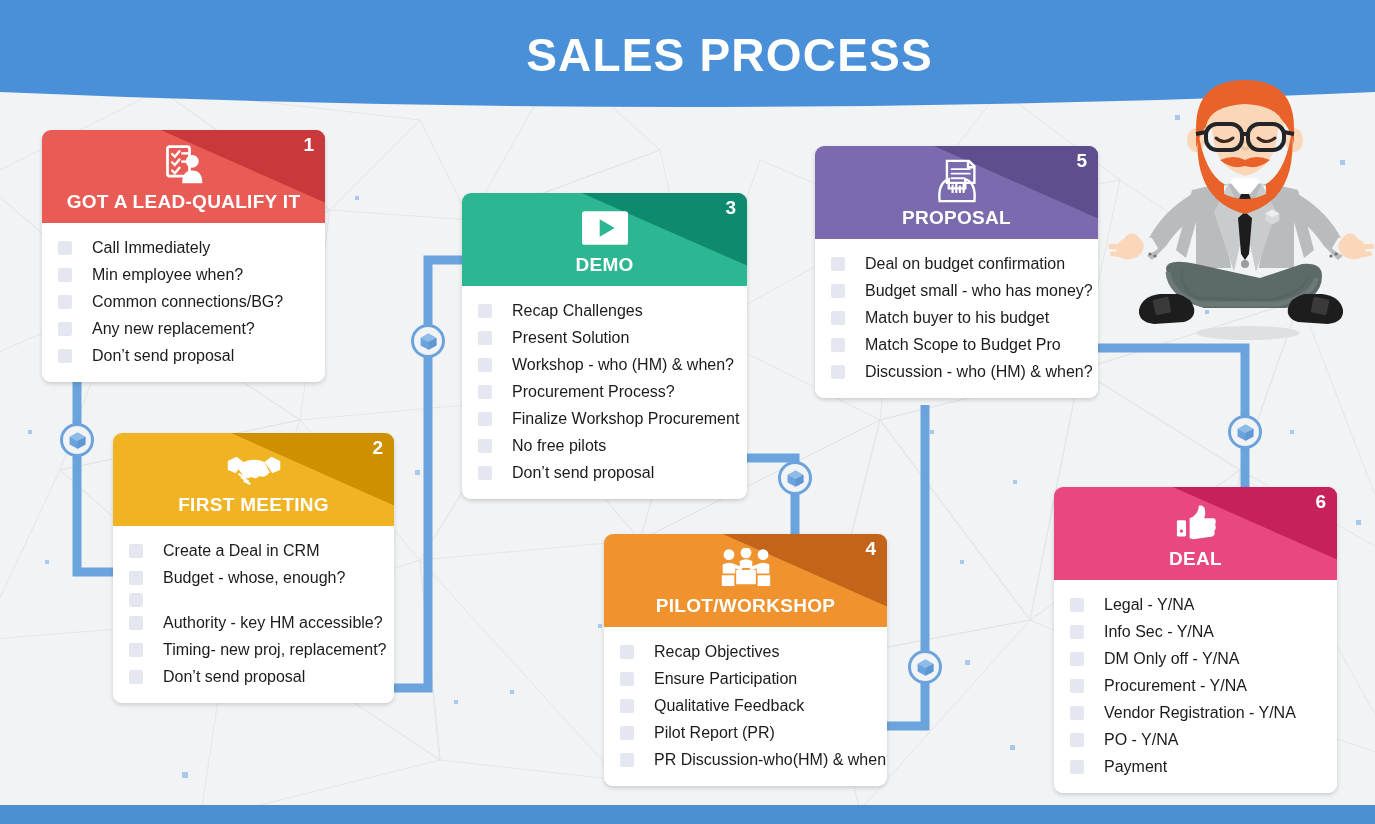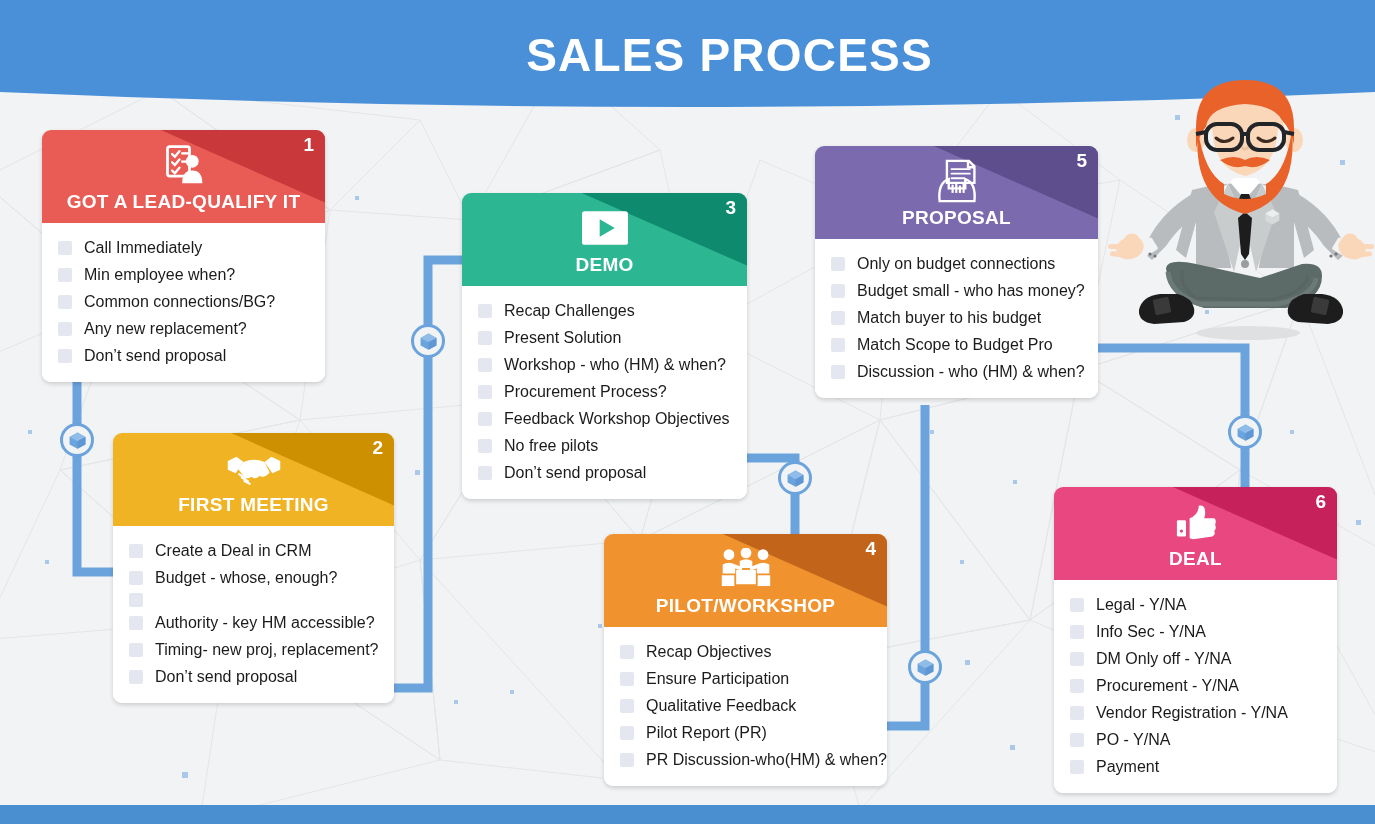--- a/index.html
+++ b/index.html
@@ -58,21 +58,21 @@
   }
   .card-icon{position:relative;z-index:2;height:46px;display:flex;align-items:center;justify-content:center;}
   .card-icon svg{display:block;}
   .card-title{
     position:relative;z-index:2;color:#ffffff;font-weight:bold;
     font-size:19px;letter-spacing:.3px;margin-top:3px;
     font-family:"Liberation Sans", sans-serif;
   }
   .card-body{padding:11px 0 13px 0;background:#ffffff;}
   .item{
-    display:flex;align-items:center;padding:2px 10px 2px 16px;
+    display:flex;align-items:center;padding:2px 10px 2px 16px;gap:8px;
   }
   .chk{
     width:14px;height:14px;background:#e4e7ef;border-radius:2px;
     flex:0 0 14px;margin-right:12px;
   }
   .item-label{
     color:#1b1b1b;font-size:16px;line-height:23px;white-space:nowrap;
     font-family:"Liberation Sans", sans-serif;
   }
   
@@ -403,21 +403,21 @@
       <div class="item">
         <span class="chk"></span>
         <span class="item-label">Workshop - who (HM) &amp; when?</span>
       </div>
       <div class="item">
         <span class="chk"></span>
         <span class="item-label">Procurement Process?</span>
       </div>
       <div class="item">
         <span class="chk"></span>
-        <span class="item-label">Feedback Workshop Objectives</span>
+        <span class="item-label">Finalize Workshop Procurement</span>
       </div>
       <div class="item">
         <span class="chk"></span>
         <span class="item-label">No free pilots</span>
       </div>
       <div class="item">
         <span class="chk"></span>
         <span class="item-label">Don’t send proposal</span>
       </div>
     </div>
@@ -490,21 +490,21 @@
             <rect x="27" y="29" width="2.4" height="8"></rect>
             <rect x="31" y="27" width="2.4" height="10"></rect>
           </g>
         </svg>
       </div>
       <div class="card-title">PROPOSAL</div>
     </div>
     <div class="card-body">
       <div class="item">
         <span class="chk"></span>
-        <span class="item-label">Only on budget connections</span>
+        <span class="item-label">Deal on budget confirmation</span>
       </div>
       <div class="item">
         <span class="chk"></span>
         <span class="item-label">Budget small - who has money?</span>
       </div>
       <div class="item">
         <span class="chk"></span>
         <span class="item-label">Match buyer to his budget</span>
       </div>
       <div class="item">

